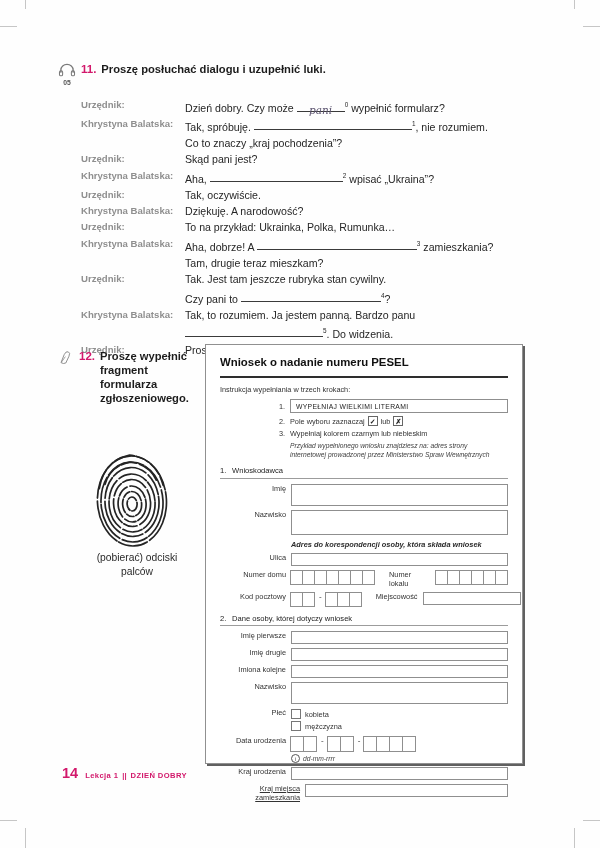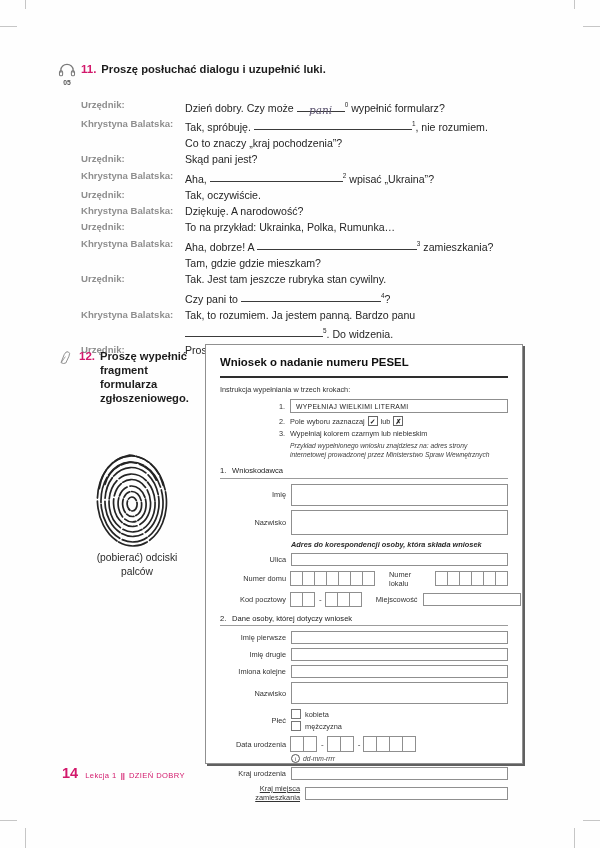--- a/index.html
+++ b/index.html
@@ -42,21 +42,21 @@
   .instr-heading{font-size:7.3px;color:#333;margin-bottom:5px;}
   .steps{margin-left:59px;}
   .step{display:flex;font-size:7.3px;margin-bottom:3px;align-items:center;color:#333;}
   .step-num{width:11px;flex:none;}
   .step-box{flex:1;border:1px solid #8f8f8f;padding:2.5px 5px;font-size:6.8px;letter-spacing:.3px;color:#222;background:#fff;}
   .chk{width:8px;height:8px;border:1px solid #666;display:inline-flex;align-items:center;justify-content:center;
     font-size:7px;line-height:1;margin:0 3px;color:#222;font-weight:bold;background:#fff;}
   .note{margin:2px 0 7px 70px;font-style:italic;font-size:6.7px;color:#3f3f3f;line-height:9px;width:205px;}
   .sec-heading{font-size:7.6px;color:#222;border-bottom:1px solid #9c9c9c;padding-bottom:2.5px;margin-bottom:5px;display:flex;}
   .sec-heading .sec-num{width:12px;flex:none;}
-  .frow{display:flex;align-items:center;margin-bottom:4px;}
+  .frow{display:flex;align-items:flex-start;margin-bottom:4px;}
   .flabel{flex:0 0 66px;text-align:right;padding-right:5px;font-size:7.4px;color:#333;}
   .fbox{flex:1;border:1px solid #8f8f8f;background:#fff;}
   .h20{height:20px;} .h24{height:23px;} .h12{height:11px;}
   .adres-heading{margin:5px 0 4px 71px;font-size:7.4px;font-weight:bold;color:#2c2c2c;font-style:italic;}
   .cells{display:flex;}
   .cell{width:11px;height:13px;border:1px solid #8f8f8f;margin-left:-1px;background:#fff;}
   .cells.date .cell{width:12px;height:14px;}
   .dash{margin:0 4px;font-size:8px;color:#333;}
   .dash::before{content:"-";}
   .inline-label{font-size:7.4px;color:#333;margin:0 5px 0 14px;}
@@ -64,21 +64,21 @@
   .plec-opts{display:flex;flex-direction:column;}
   .plec-line{display:flex;align-items:center;font-size:7.4px;color:#333;margin:1px 0;}
   .cbox{width:8px;height:8px;border:1px solid #777;margin-right:4px;flex:none;background:#fff;}
   .hint{margin:0 0 4px 71px;font-size:6.7px;font-style:italic;color:#444;display:flex;align-items:center;}
   .info-i{width:7px;height:7px;border:1px solid #555;border-radius:50%;display:inline-flex;align-items:center;
     justify-content:center;font-size:5.5px;font-style:normal;margin-right:3px;color:#333;}
 
   
   #footer{position:absolute;left:62px;top:765px;display:flex;align-items:baseline;color:var(--accent,#d2186b);}
   .page-num{font-size:14.5px;font-weight:bold;margin-right:7px;}
-  .footer-text{font-size:7.6px;font-weight:normal;letter-spacing:.4px;}
+  .footer-text{font-size:7.6px;font-weight:bold;letter-spacing:.4px;}
   .footer-sep{margin:0 4px;font-weight:bold;font-size:7.6px;}
 </style>
 </head>
 <body>
 
 <div class="page">
 
   <div class="crop v" style="left:25px;top:0;height:9px;"></div>
   <div class="crop h" style="left:0;top:26px;width:17px;"></div>
   <div class="crop v" style="left:574px;top:0;height:9px;"></div>
@@ -127,21 +127,21 @@
         <div class="dia-row">
           <div class="dia-speaker">Khrystyna Balatska:</div>
           <div class="dia-text"><span>Dziękuję. A narodowość?</span></div>
         </div>
         <div class="dia-row">
           <div class="dia-speaker">Urzędnik:</div>
           <div class="dia-text"><span>To na przykład: Ukrainka, Polka, Rumunka…</span></div>
         </div>
         <div class="dia-row">
           <div class="dia-speaker">Khrystyna Balatska:</div>
-          <div class="dia-text"><span>Aha, dobrze! A </span><span class="blank-line" style="width: 160px;"></span><sup class="blank-sup">3</sup><span> zamieszkania?</span><br><span>Tam, gdzie gdzie mieszkam?</span></div>
+          <div class="dia-text"><span>Aha, dobrze! A </span><span class="blank-line" style="width: 160px;"></span><sup class="blank-sup">3</sup><span> zamieszkania?</span><br><span>Tam, drugie teraz mieszkam?</span></div>
         </div>
         <div class="dia-row">
           <div class="dia-speaker">Urzędnik:</div>
           <div class="dia-text"><span>Tak. Jest tam jeszcze rubryka stan cywilny.</span><br><span>Czy pani to </span><span class="blank-line" style="width: 140px;"></span><sup class="blank-sup">4</sup><span>?</span></div>
         </div>
         <div class="dia-row">
           <div class="dia-speaker">Khrystyna Balatska:</div>
           <div class="dia-text"><span>Tak, to rozumiem. Ja jestem panną. Bardzo panu</span><br><span class="blank-line" style="width: 138px;"></span><sup class="blank-sup">5</sup><span>. Do widzenia.</span></div>
         </div>
         <div class="dia-row">

